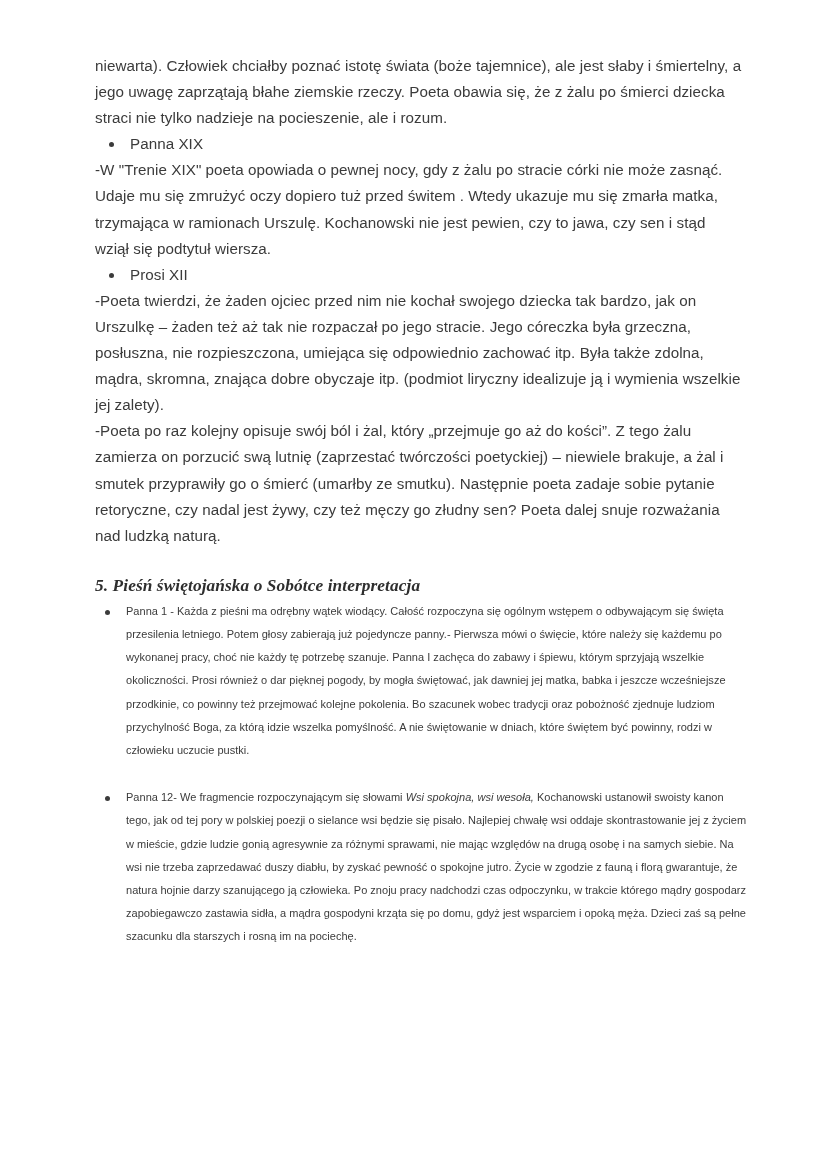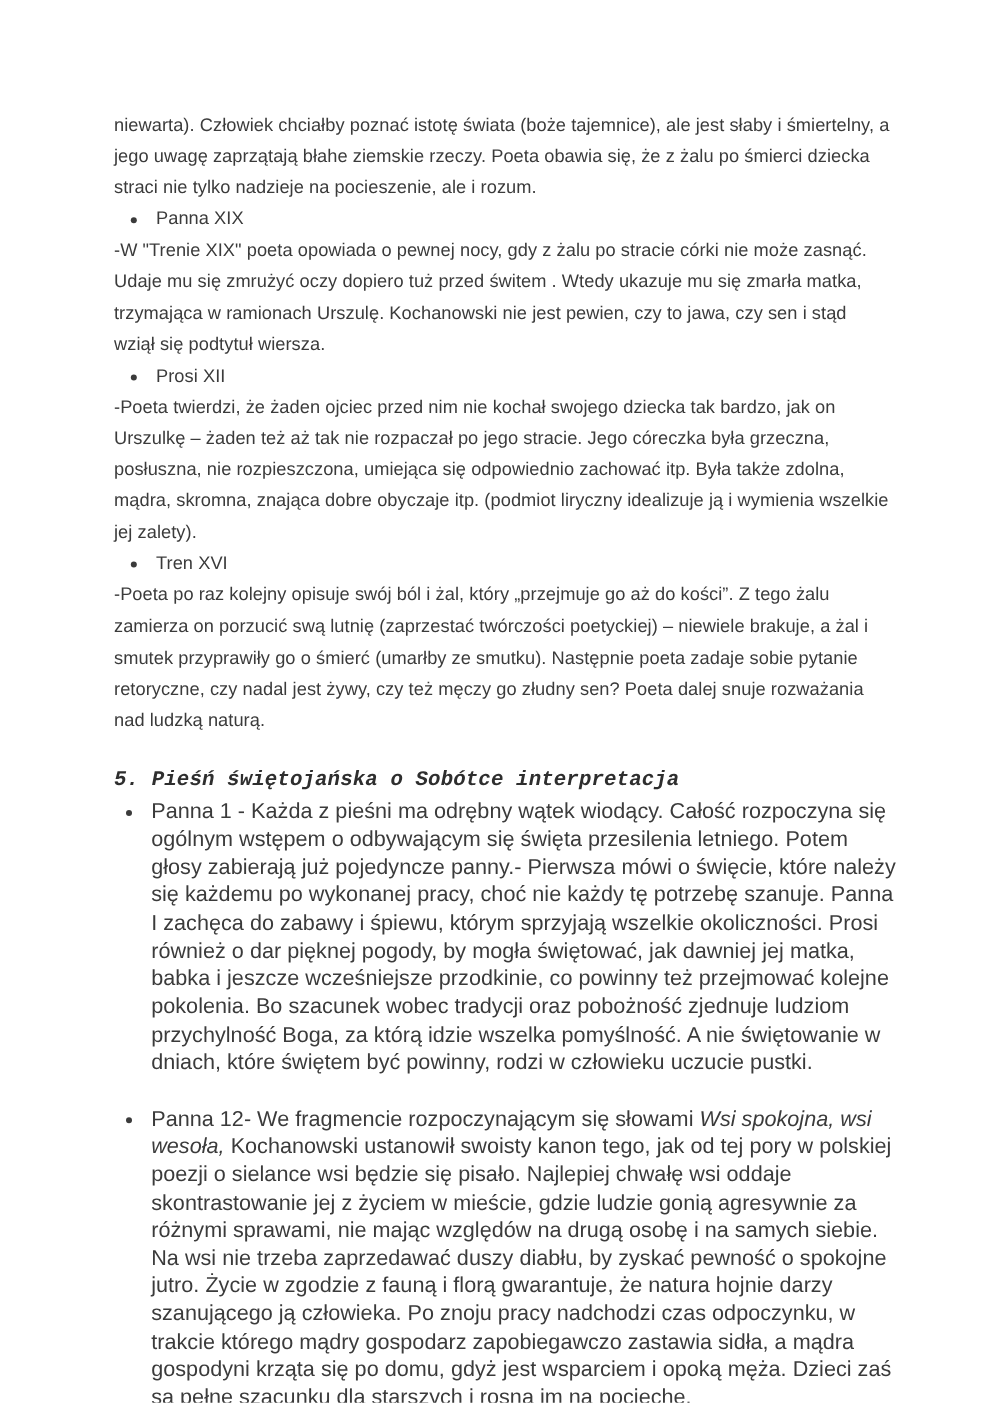--- a/index.html
+++ b/index.html
@@ -15,21 +15,21 @@
     -webkit-font-smoothing: antialiased;
     overflow: hidden;
   }
 
   .page {
     position: relative;
     width: 828px;
     height: 1169px;
     background: #ffffff;
     box-sizing: border-box;
-    padding: 92px 78px 0 95px;
+    padding: 53px 78px 0 95px;
   }
 
   
   .note-block {
     font-size: 15.2px;
     line-height: 26.1px;
     color: #3b3b3b;
     letter-spacing: 0.05px;
   }
   .note-para {
@@ -50,32 +50,32 @@
     top: 11px;
     width: 5px;
     height: 5px;
     border-radius: 50%;
     background: #3b3b3b;
   }
 
   
   .section-heading {
     margin: 25px 0 3px 0;
-    font-family: Liberation Mono, monospace;
+    font-family: Liberation Serif, serif;
     font-weight: bold;
     font-style: italic;
     font-size: 17.3px;
     line-height: 23px;
     color: #2e2e2e;
     letter-spacing: 0.1px;
   }
 
   
   .panna-list {
-    font-size: 18px;
+    font-size: 11px;
     line-height: 23.2px;
     color: #3b3b3b;
     letter-spacing: 0.02px;
   }
   .panna-item {
     position: relative;
     padding-left: 31px;
     max-width: 638px;
     margin: 0 0 0 0;
     text-align: left;
@@ -109,23 +109,20 @@
     </div>
 
     <p class="note-para">-W "Trenie XIX" poeta opowiada o pewnej nocy, gdy z żalu po stracie córki nie może zasnąć. Udaje mu się zmrużyć oczy dopiero tuż przed świtem . Wtedy ukazuje mu się zmarła matka, trzymająca w ramionach Urszulę. Kochanowski nie jest pewien, czy to jawa, czy sen i stąd wziął się podtytuł wiersza.</p>
 
     <div class="bullet-line">
       <span>Prosi XII</span>
     </div>
 
     <p class="note-para">-Poeta twierdzi, że żaden ojciec przed nim nie kochał swojego dziecka tak bardzo, jak on Urszulkę – żaden też aż tak nie rozpaczał po jego stracie. Jego córeczka była grzeczna, posłuszna, nie rozpieszczona, umiejąca się odpowiednio zachować itp. Była także zdolna, mądra, skromna, znająca dobre obyczaje itp. (podmiot liryczny idealizuje ją i wymienia wszelkie jej zalety).</p>
 
-    <div class="bullet-line">
-      <span>Tren XVI</span>
-    </div>
 
     <p class="note-para">-Poeta po raz kolejny opisuje swój ból i żal, który „przejmuje go aż do kości”. Z tego żalu zamierza on porzucić swą lutnię (zaprzestać twórczości poetyckiej) – niewiele brakuje, a żal i smutek przyprawiły go o śmierć (umarłby ze smutku). Następnie poeta zadaje sobie pytanie retoryczne, czy nadal jest żywy, czy też męczy go złudny sen? Poeta dalej snuje rozważania nad ludzką naturą.</p>
   </div>
 
   <h2 class="section-heading">5. Pieśń świętojańska o Sobótce interpretacja</h2>
 
   <div class="panna-list">
 
     <div class="panna-item">
       <span>Panna 1 - Każda z pieśni ma odrębny wątek wiodący. Całość rozpoczyna się ogólnym wstępem o odbywającym się święta przesilenia letniego. Potem głosy zabierają już pojedyncze panny.- Pierwsza mówi o święcie, które należy się każdemu po wykonanej pracy, choć nie każdy tę potrzebę szanuje. Panna I zachęca do zabawy i śpiewu, którym sprzyjają wszelkie okoliczności. Prosi również o dar pięknej pogody, by mogła świętować, jak dawniej jej matka, babka i jeszcze wcześniejsze przodkinie, co powinny też przejmować kolejne pokolenia. Bo szacunek wobec tradycji oraz pobożność zjednuje ludziom przychylność Boga, za którą idzie wszelka pomyślność. A nie świętowanie w dniach, które świętem być powinny, rodzi w człowieku uczucie pustki.</span>

